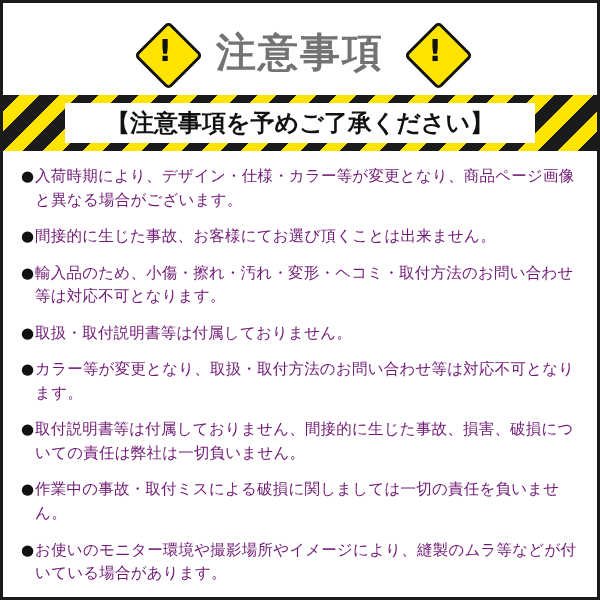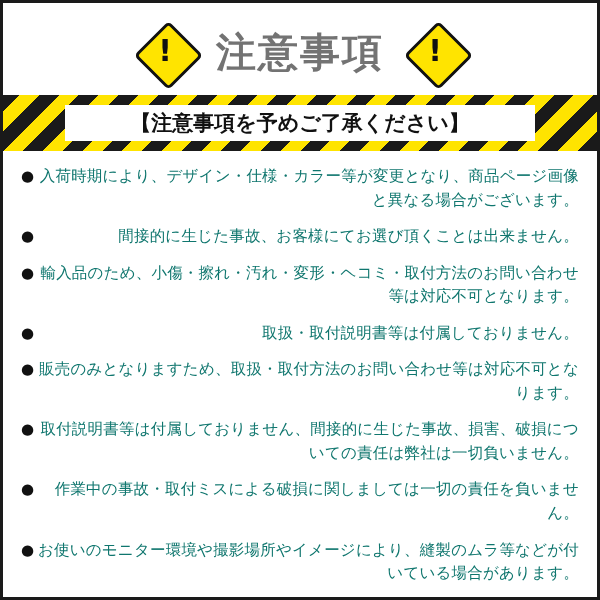--- a/index.html
+++ b/index.html
@@ -99,21 +99,21 @@
   .stripe-band .plate {
     background: #ffffff;
     padding: 4px 10px;
     display: flex;
     align-items: center;
     justify-content: center;
     width: 470px;
     box-sizing: border-box;
   }
   .sub-title {
-    font-size: 21px;
+    font-size: 24px;
     font-weight: bold;
     color: #111111;
     white-space: nowrap;
     font-family: Liberation Serif, serif;
   }
 
   
   .notes {
     padding: 14px 18px 10px 18px;
     box-sizing: border-box;
@@ -127,24 +127,23 @@
     flex: 0 0 auto;
     font-size: 15px;
     line-height: 1.5;
     color: #111111;
     margin-right: 1px;
   }
   .note-text {
     flex: 1 1 auto;
     font-size: 15.5px;
     line-height: 1.52;
-    color: #0f766e;
+    color: #701a75;
     letter-spacing: 0.2px;
     font-weight: 500;
-    text-align: right;
   }
 </style>
 </head>
 <body>
 
 <div class="page">
 
   <div class="title-row">
     <div class="warn-sign">
       <div class="diamond"></div>
@@ -177,21 +176,21 @@
     <div class="note-item">
       <span class="note-bullet">●</span>
       <span class="note-text">輸入品のため、小傷・擦れ・汚れ・変形・ヘコミ・取付方法のお問い合わせ等は対応不可となります。</span>
     </div>
     <div class="note-item">
       <span class="note-bullet">●</span>
       <span class="note-text">取扱・取付説明書等は付属しておりません。</span>
     </div>
     <div class="note-item">
       <span class="note-bullet">●</span>
-      <span class="note-text">販売のみとなりますため、取扱・取付方法のお問い合わせ等は対応不可となります。</span>
+      <span class="note-text">カラー等が変更となり、取扱・取付方法のお問い合わせ等は対応不可となります。</span>
     </div>
     <div class="note-item">
       <span class="note-bullet">●</span>
       <span class="note-text">取付説明書等は付属しておりません、間接的に生じた事故、損害、破損についての責任は弊社は一切負いません。</span>
     </div>
     <div class="note-item">
       <span class="note-bullet">●</span>
       <span class="note-text">作業中の事故・取付ミスによる破損に関しましては一切の責任を負いません。</span>
     </div>
     <div class="note-item">

